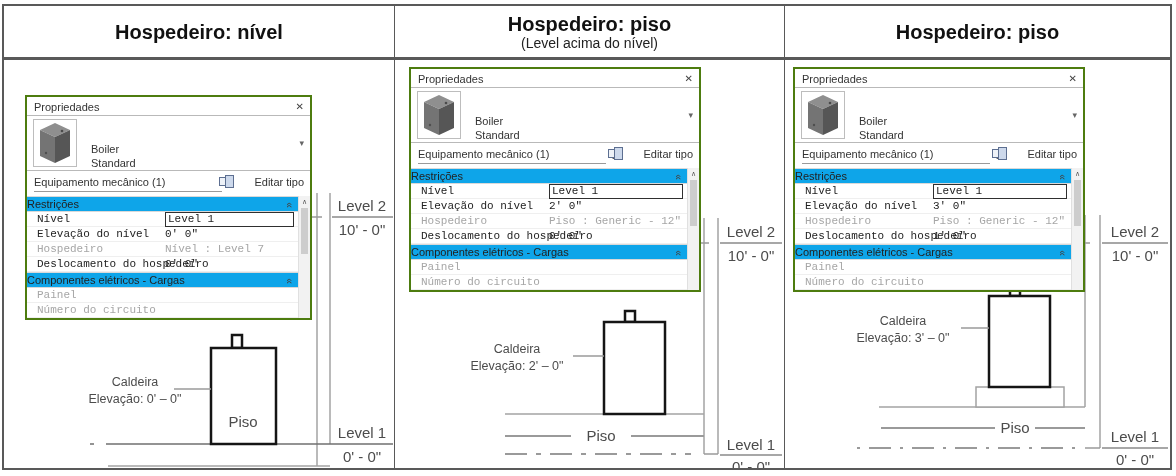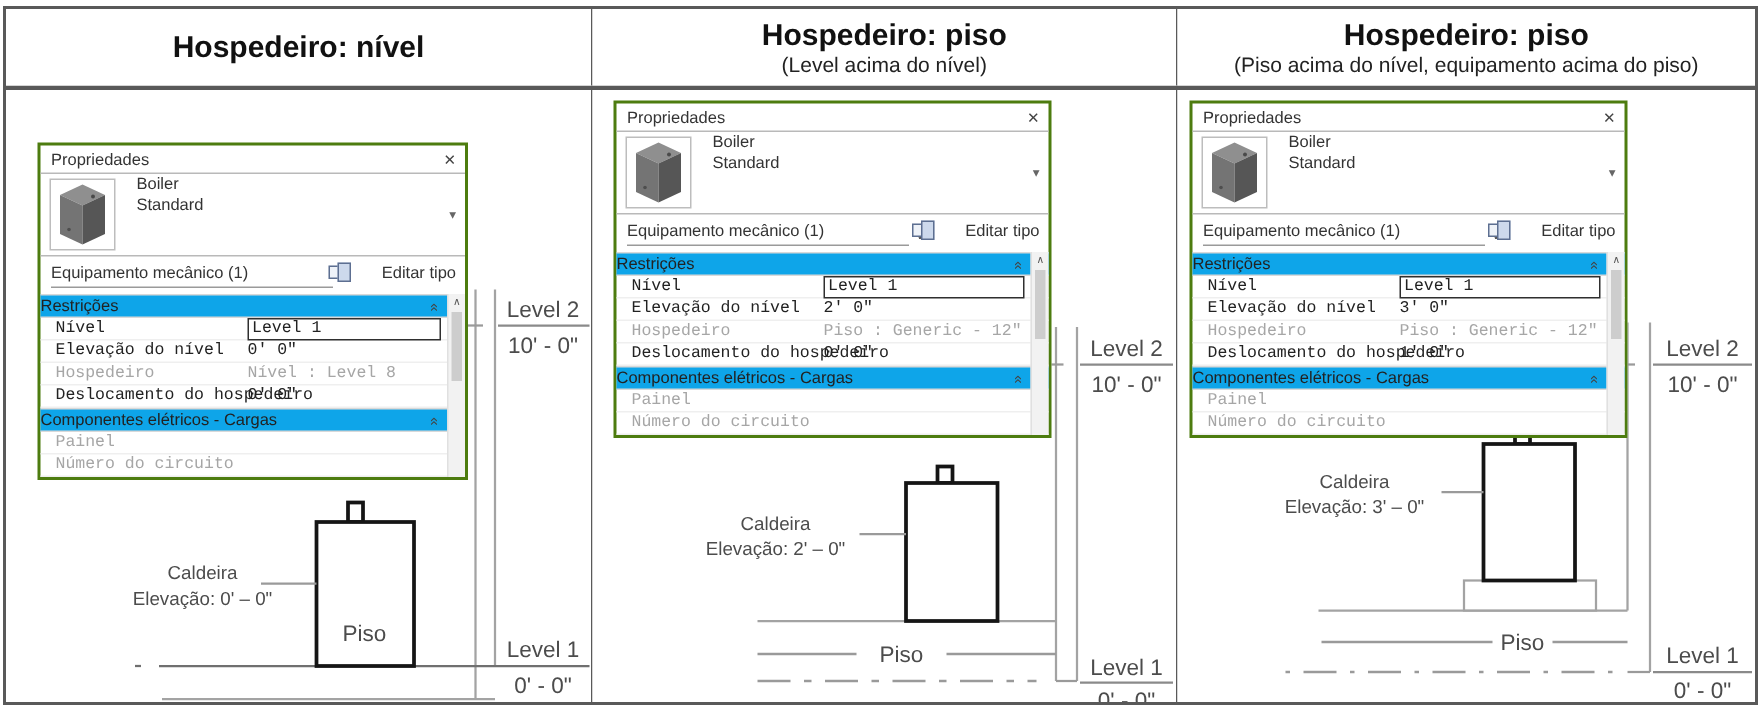--- a/index.html
+++ b/index.html
@@ -17,21 +17,21 @@
   .diag{position:absolute;left:0;top:0;}
   .diag text{fill:#4c4c4c;}
   .lvltext{font-size:15px;fill:#4c4c4c;}
   .lbltext{font-size:12.5px;fill:#555;}
   .pisotext{font-size:15px;fill:#474747;}
 
   
   .palette{position:absolute;background:#fff;border:2px solid #4d7c0f;box-sizing:border-box;font-size:11px;color:#333;}
   .p-title{height:17px;display:flex;justify-content:space-between;align-items:center;padding:1px 6px 0 7px;}
   .p-close{color:#444;font-size:10px;cursor:default;}
-  .p-preview{position:relative;height:54px;border-top:1px solid #b9b9b9;border-bottom:1px solid #b9b9b9;display:flex;align-items:flex-start;}
+  .p-preview{position:relative;height:54px;border-top:1px solid #b9b9b9;border-bottom:1px solid #b9b9b9;display:flex;align-items:flex-end;}
   .p-thumb{width:42px;height:46px;margin:3px 0 3px 6px;border:1px solid #bdbdbd;background:#fff;display:flex;align-items:center;justify-content:center;}
   .p-fam{margin-left:14px;line-height:14px;color:#333;}
   .p-drop{position:absolute;right:6px;top:22px;color:#666;font-size:9px;}
   .p-typesel{position:relative;height:25px;display:flex;align-items:center;}
   .p-selname{margin-left:7px;width:188px;border-bottom:1px solid #9a9a9a;padding-bottom:3px;}
   .p-chev{color:#555;font-size:9px;margin-left:4px;}
   .p-edit{position:absolute;right:6px;top:4px;display:flex;align-items:center;gap:20px;}
   .p-editicon{position:relative;width:15px;height:14px;display:inline-block;}
   .p-editicon i{position:absolute;box-sizing:border-box;border:1px solid #5d6f91;background:#eef2f8;}
   .p-editicon i.a{left:0;top:2px;width:8px;height:9px;}
@@ -58,21 +58,20 @@
     <div class="hdr-cell">
       <div class="hdr-title">Hospedeiro: nível</div>
 
     </div>
     <div class="hdr-cell">
       <div class="hdr-title">Hospedeiro: piso</div>
       <div class="hdr-sub">(Level acima do nível)</div>
     </div>
     <div class="hdr-cell">
       <div class="hdr-title">Hospedeiro: piso</div>
-      <div class="hdr-sub">(Piso acima do nível, equipamento acima do piso)</div>
     </div>
   </div>
 
   <div class="body-row">
 
     <div class="body-cell">
       <svg class="diag" width="391" height="408" viewBox="0 0 391 408">
         <line x1="313" y1="133" x2="313" y2="406" stroke="#a3a3a3" stroke-width="1.5"></line>
         <line x1="326" y1="133" x2="326" y2="384" stroke="#a3a3a3" stroke-width="1.5"></line>
         <line x1="104" y1="406" x2="326" y2="406" stroke="#a3a3a3" stroke-width="1.5"></line>
@@ -132,21 +131,21 @@
           <div class="prow">
             <span class="plabel">Nível</span>
             <span class="pvalue sel">Level 1</span>
           </div>
           <div class="prow">
             <span class="plabel">Elevação do nível</span>
             <span class="pvalue">0'  0"</span>
           </div>
           <div class="prow ro">
             <span class="plabel">Hospedeiro</span>
-            <span class="pvalue">Nível : Level 8</span>
+            <span class="pvalue">Nível : Level 7</span>
           </div>
           <div class="prow">
             <span class="plabel">Deslocamento do hospedeiro</span>
             <span class="pvalue">0'  0"</span>
           </div>
           <div class="p-sec">
             <span>Componentes elétricos - Cargas</span>
             <span class="dblchev">«</span>
           </div>
           <div class="prow ro">

